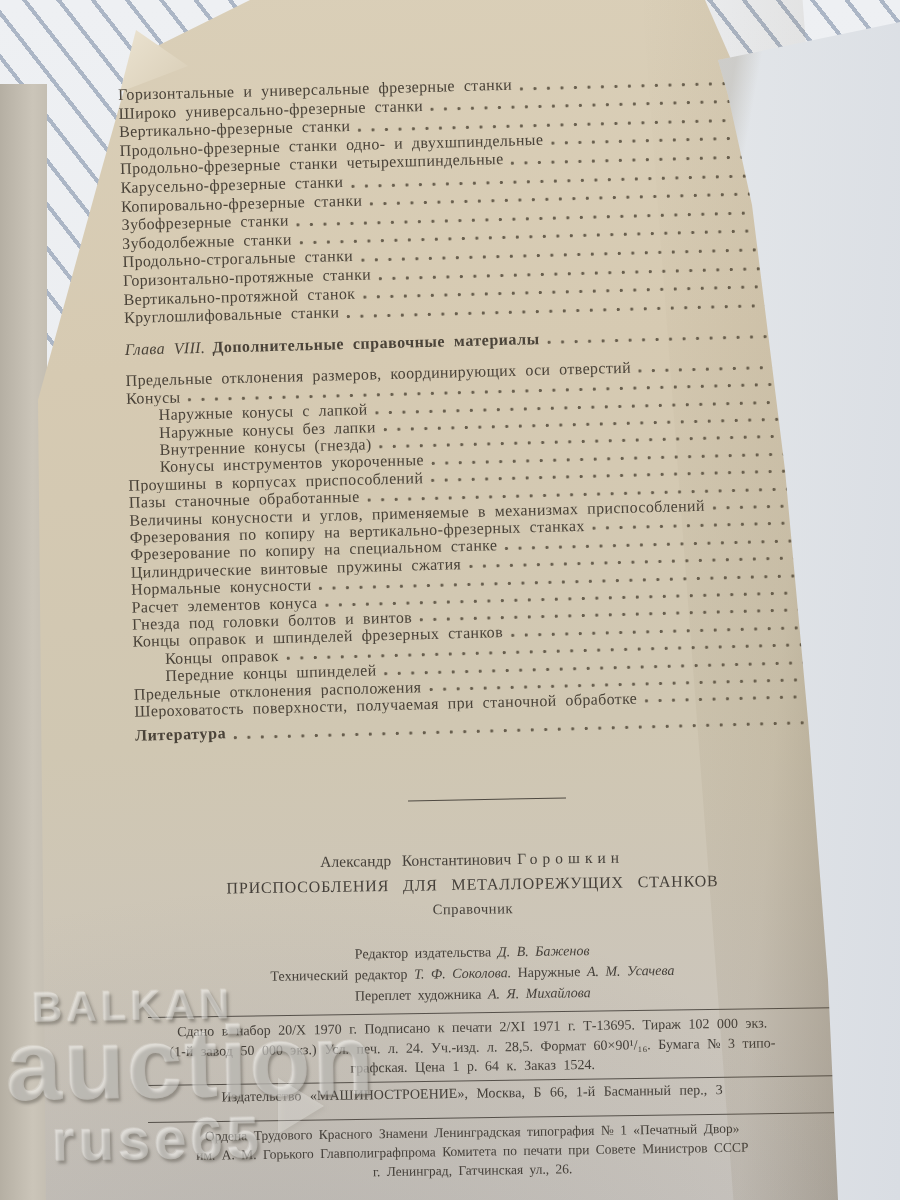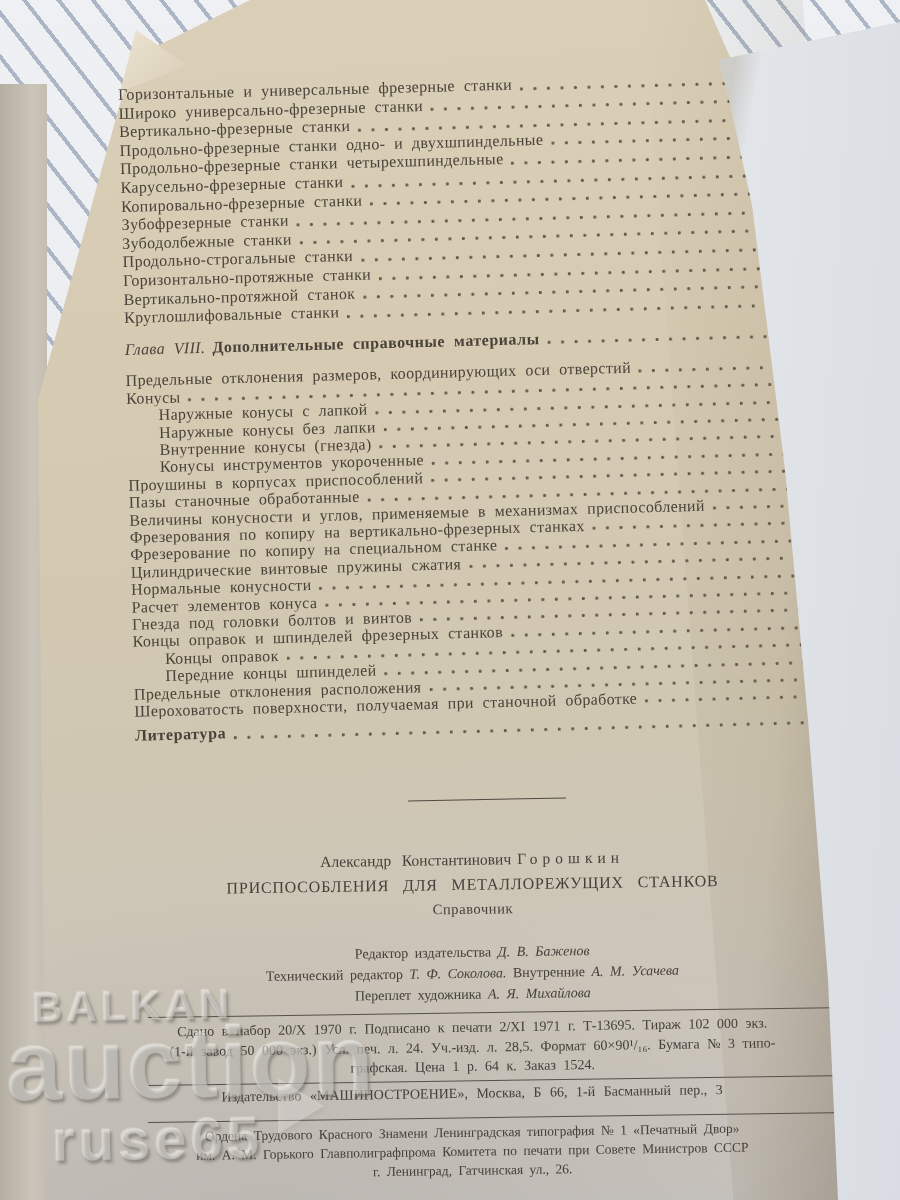--- a/index.html
+++ b/index.html
@@ -270,21 +270,21 @@
   <div class="divider"></div>
 
   <div class="centerblock author-block">
     <div class="author-line"><span>Александр Константинович</span><span class="author-name">Горошкин</span></div>
     <div class="book-title">ПРИСПОСОБЛЕНИЯ ДЛЯ МЕТАЛЛОРЕЖУЩИХ СТАНКОВ</div>
     <div class="subtitle">Справочник</div>
   </div>
 
   <div class="centerblock editors-block">
     <div><span>Редактор издательства</span> <span class="ed-name">Д. В. Баженов</span></div>
-    <div><span>Технический редактор</span> <span class="ed-name">Т. Ф. Соколова.</span> <span>Внутренние</span> <span class="ed-name">А. М. Усачева</span></div>
+    <div><span>Технический редактор</span> <span class="ed-name">Т. Ф. Соколова.</span> <span>Наружные</span> <span class="ed-name">А. М. Усачева</span></div>
     <div><span>Переплет художника</span> <span class="ed-name">А. Я. Михайлова</span></div>
   </div>
 
   <div class="rule rule-a"></div>
   <div class="centerblock imprint-block">
     <div>Сдано в набор 20/X 1970 г. Подписано к печати 2/XI 1971 г. Т-13695. Тираж 102 000 экз.</div>
     <div>(1-й завод 50 000 экз.) Усл. печ. л. 24. Уч.-изд. л. 28,5. Формат 60×90¹/₁₆. Бумага № 3 типо-</div>
     <div>графская. Цена 1 р. 64 к. Заказ 1524.</div>
   </div>
   <div class="rule rule-b"></div>

